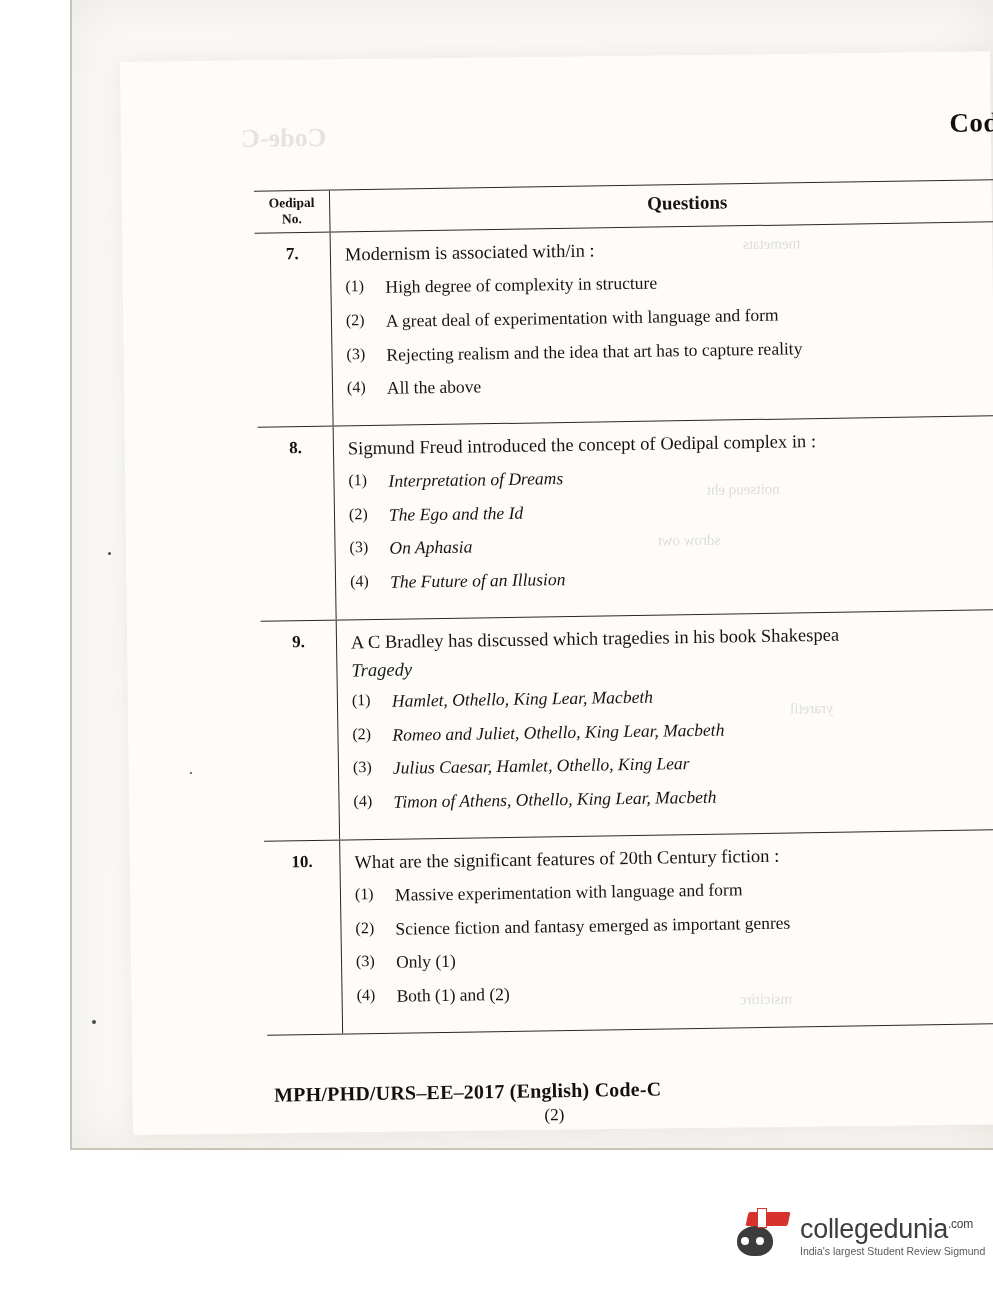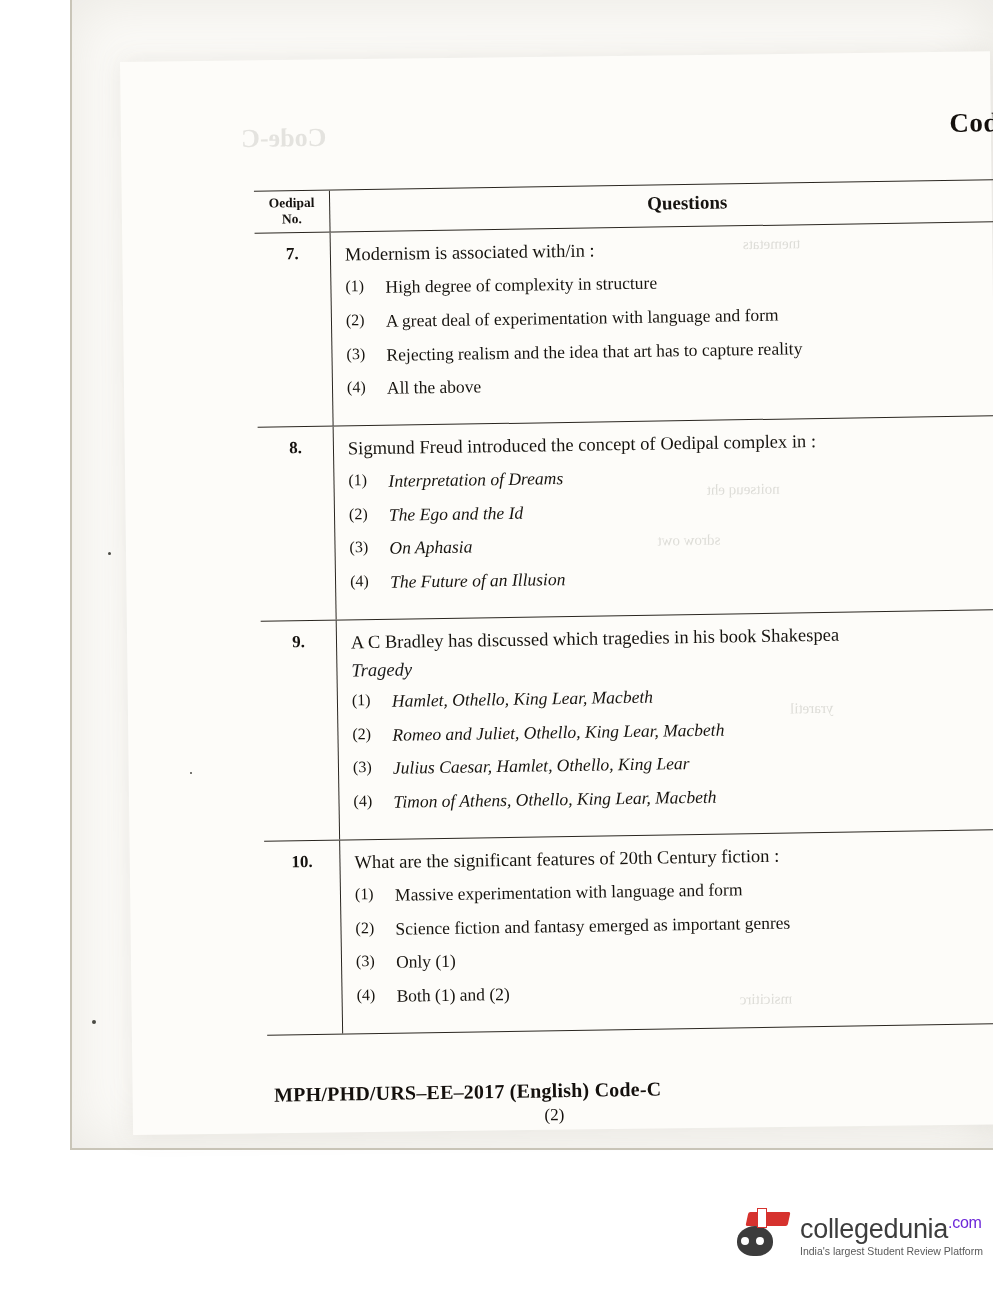--- a/index.html
+++ b/index.html
@@ -249,22 +249,22 @@
     box-sizing: border-box;
   }
   .wm-text-main {
     font-family: "Liberation Sans", sans-serif;
     font-size: 27px;
     color: #3d3d3d;
     letter-spacing: -0.3px;
     line-height: 1;
   }
   .wm-text-main .dotcom {
-    font-size: 16px;
-    color: #6d28d9;
+    font-size: 12px;
+    color: #404040;
     vertical-align: super;
   }
   .wm-text-sub {
     font-family: "Liberation Sans", sans-serif;
     font-size: 10.5px;
     color: #5a5a5a;
     margin-top: 2px;
   }
 
   .speck {
@@ -411,15 +411,15 @@
 <div class="watermark">
   <div class="wm-mark">
     <div class="wm-face"></div>
     <div class="wm-eye l"></div>
     <div class="wm-eye r"></div>
     <div class="wm-cap"></div>
     <div class="wm-cap2"></div>
   </div>
   <div>
     <div class="wm-text-main"><span>collegedunia</span><span class="dotcom">.com</span></div>
-    <div class="wm-text-sub">India's largest Student Review Platform</div>
+    <div class="wm-text-sub">India's largest Student Review Sigmund</div>
   </div>
 </div>
 
 </body></html>

